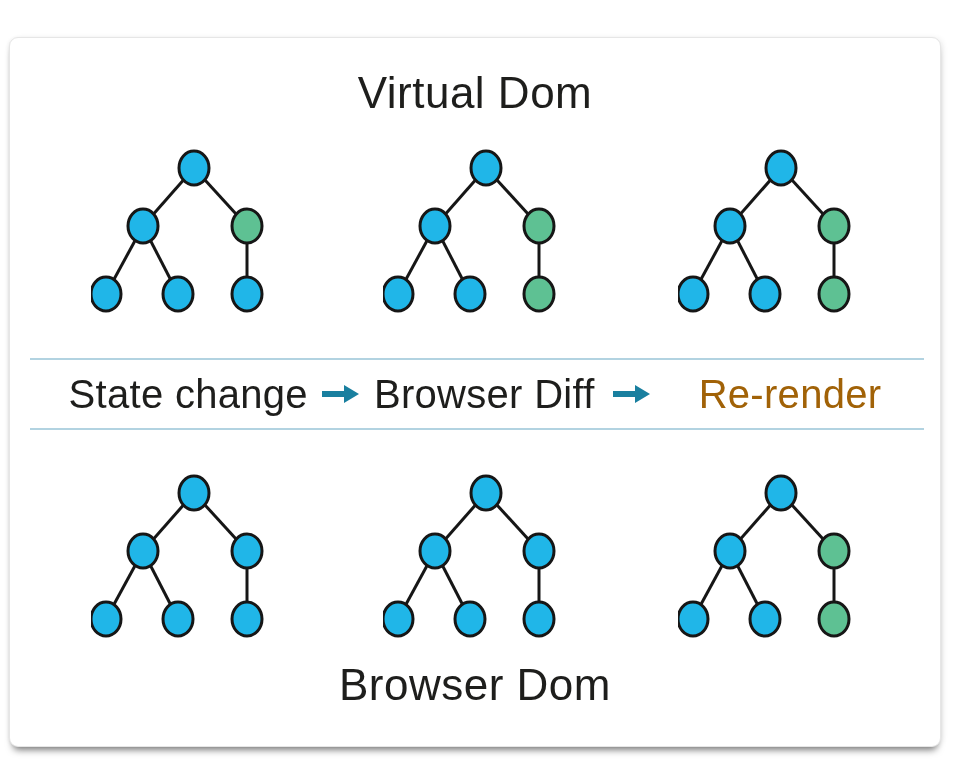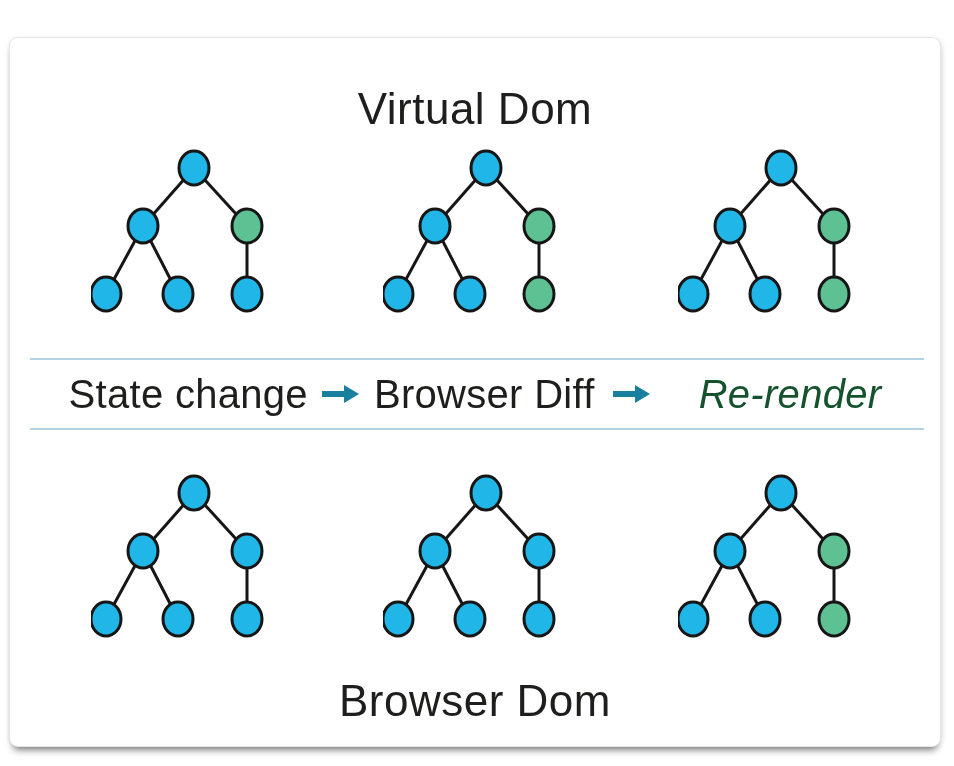--- a/index.html
+++ b/index.html
@@ -27,21 +27,20 @@
   }
   .dom-title {
     position: absolute;
     left: 0;
     width: 100%;
     text-align: center;
     font-size: 44px;
     font-weight: 300;
     letter-spacing: 0.5px;
     color: #1e1e1c;
-    margin-top: 16px;
   }
   .title-top { top: 30px; }
   .title-bottom { top: 622px; }
   .tree {
     position: absolute;
     width: 175px;
     height: 170px;
   }
   .row-top    { top: 108px; }
   .row-bottom { top: 433px; }
@@ -145,21 +144,21 @@
 
   <div class="pipeline">
     <span class="pipeline-step" style="color: rgb(30, 30, 28);">State change</span>
     <svg class="arrow-icon arrow-1" width="38" height="22" viewBox="0 0 38 22">
       <polygon points="0,8 22,8 22,2 37,11 22,20 22,14 0,14" fill="#197f9f"></polygon>
     </svg>
     <span class="pipeline-step" style="color: rgb(30, 30, 28);">Browser Diff</span>
     <svg class="arrow-icon arrow-2" width="38" height="22" viewBox="0 0 38 22">
       <polygon points="0,8 22,8 22,2 37,11 22,20 22,14 0,14" fill="#197f9f"></polygon>
     </svg>
-    <span class="pipeline-step" style="color: #14532d; font-style: italic;">Re-render</span>
+    <span class="pipeline-step" style="color: #a16207;">Re-render</span>
   </div>
 
   <div class="separator sep-bottom" style="background-color: rgb(178, 211, 225);"></div>
 
   <svg class="tree row-bottom col-1" viewBox="0 0 175 170">
     <g>
       <line x1="103" y1="22" x2="52" y2="80"></line>
       <line x1="103" y1="22" x2="156" y2="80"></line>
       <line x1="52" y1="80" x2="15" y2="148"></line>
       <line x1="52" y1="80" x2="87" y2="148"></line>

